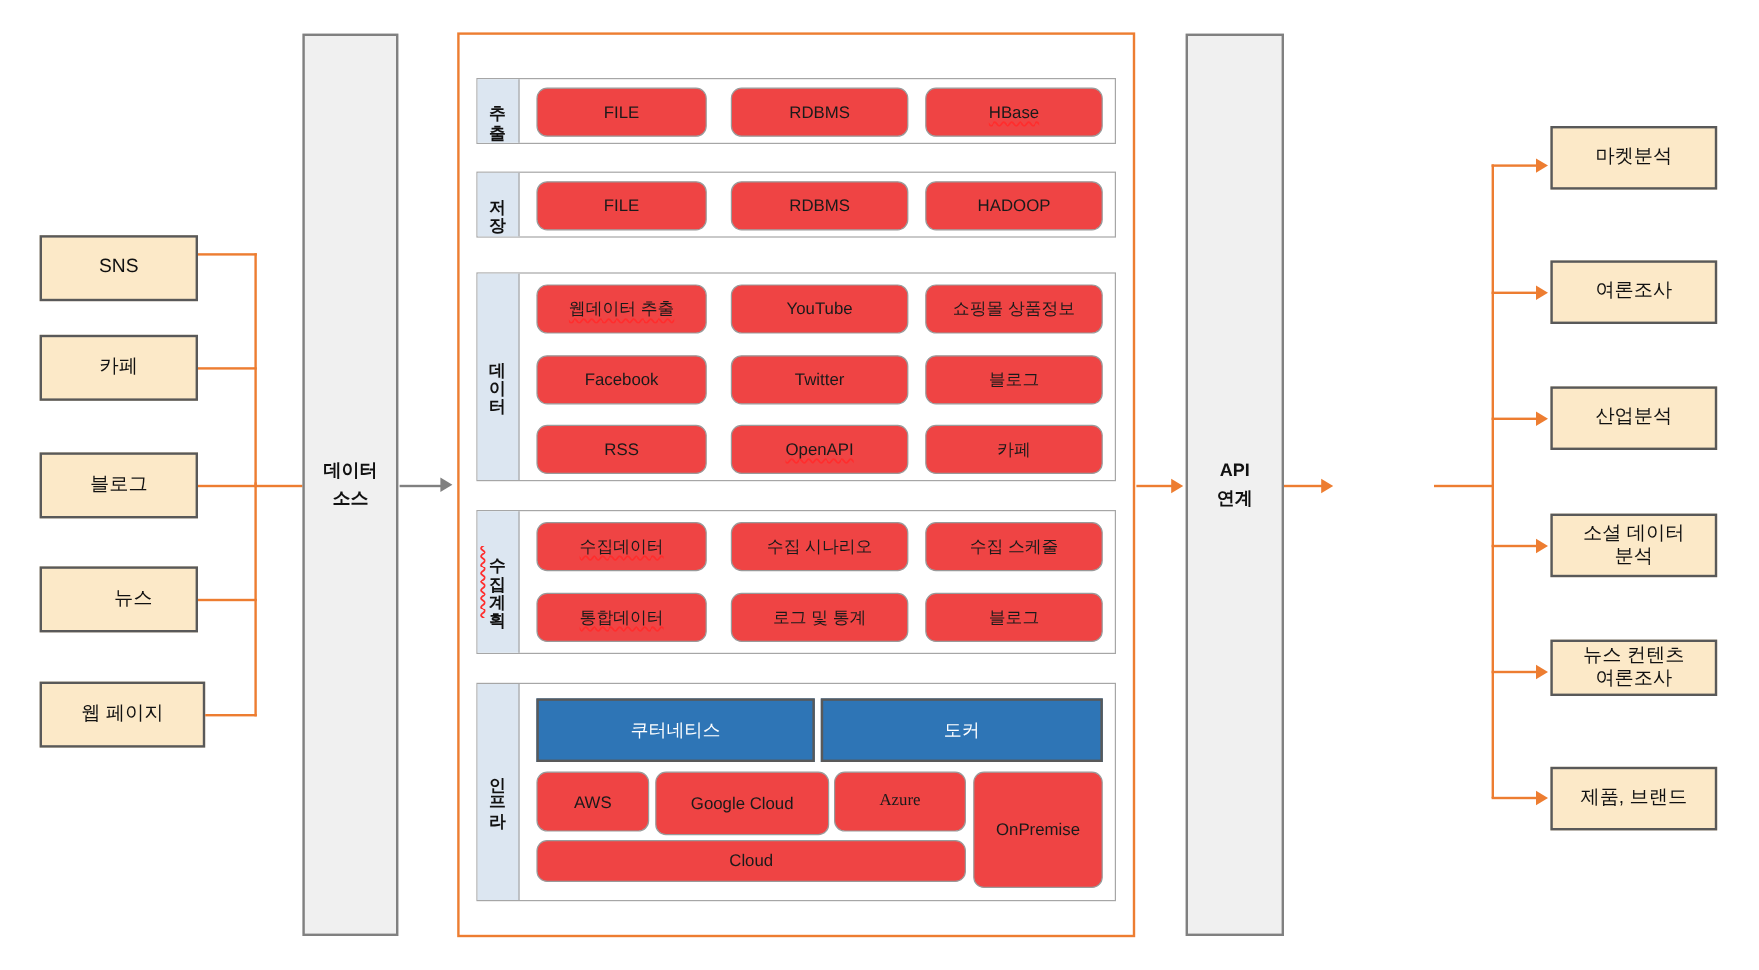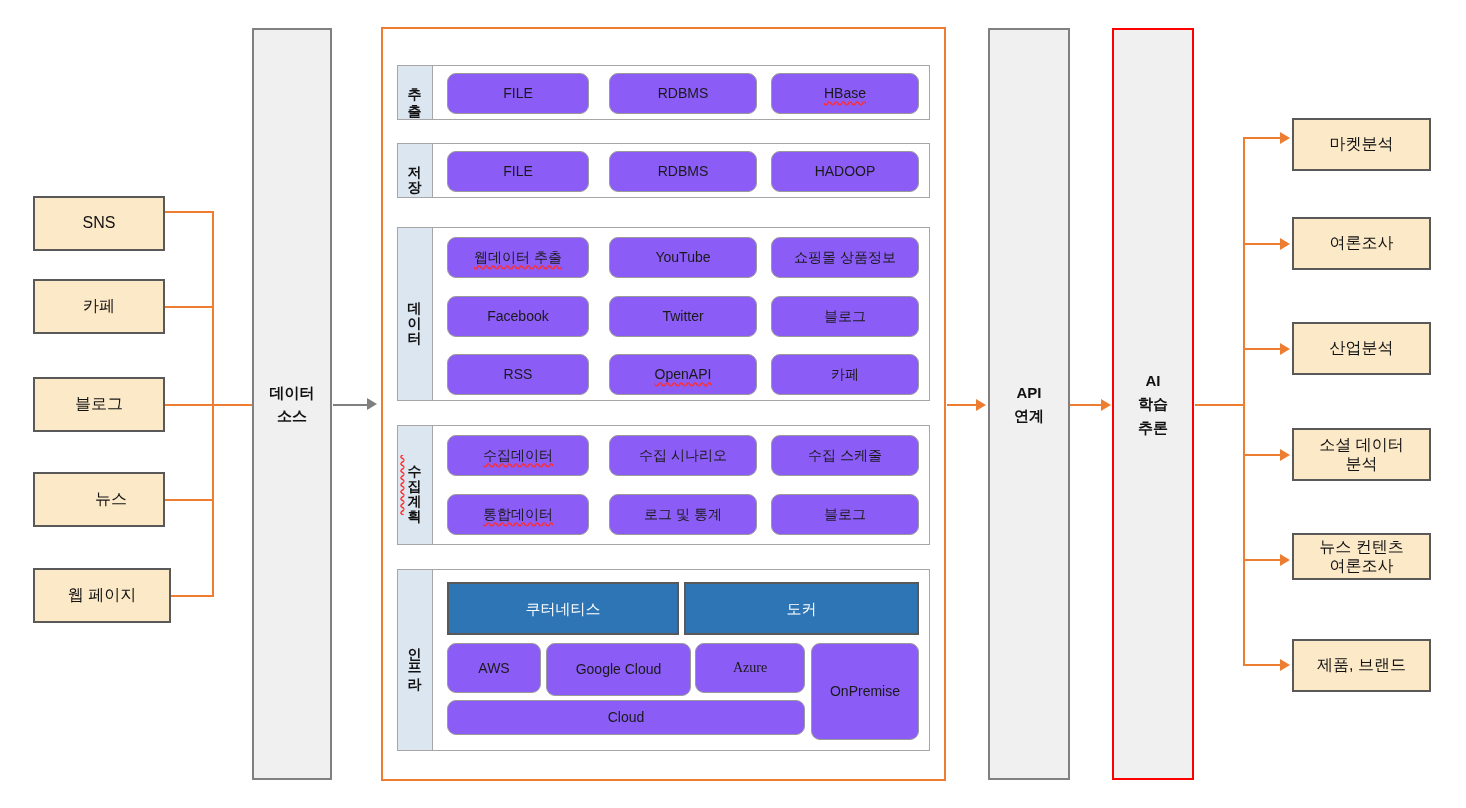--- a/index.html
+++ b/index.html
@@ -36,21 +36,21 @@
   .sec-label{
     width:34px;flex:0 0 34px;background:#dce6f1;border-right:1px solid #a6a6a6;
     display:flex;align-items:center;justify-content:center;
     font-size:14px;font-weight:bold;color:#111;
     writing-mode:vertical-rl;letter-spacing:1px;line-height:1.15;
   }
   .sec-body{flex:1 1 auto;position:relative;}
 
   
   .chip{
-    background:#8b5cf6;border:1.4px solid #9a9a9a;border-radius:9px;
+    background:#ef4444;border:1.4px solid #9a9a9a;border-radius:9px;
     color:#1a1a1a;font-size:14px;line-height:1.18;
   }
   .chip.blue{
     background:#2e75b6;border:2px solid #595959;border-radius:0;
     color:#ffffff;font-size:15px;
   }
 
   
   .sq{
     text-decoration: underline wavy #ff2d2d;
@@ -253,25 +253,20 @@
   <div class="arrow-r" style="left:976px;top:399px;"></div>
 
   <div class="abs pillar ctr" style="left:988px;top:28px;width:82px;height:752px;flex-direction:column;">
     <span>API</span>
     <span>연계</span>
   </div>
 
   <div class="ln h abs" style="left:1070px;top:404px;width:34px;"></div>
   <div class="arrow-r" style="left:1101px;top:399px;"></div>
 
-  <div class="abs pillar red ctr" style="left:1112px;top:28px;width:82px;height:752px;flex-direction:column;">
-    <span>AI</span>
-    <span>학습</span>
-    <span>추론</span>
-  </div>
 
   <div class="ln h abs" style="left:1195px;top:404px;width:50px;"></div>
 
   <div class="ln v abs" style="left:1243px;top:137px;height:528px;"></div>
 
   <div class="ln h abs" style="left:1243px;top:137px;width:38px;"></div>
   <div class="arrow-r" style="left:1280px;top:132px;"></div>
 
   <div class="ln h abs" style="left:1243px;top:243px;width:38px;"></div>
   <div class="arrow-r" style="left:1280px;top:238px;"></div>
@@ -281,21 +276,21 @@
 
   <div class="ln h abs" style="left:1243px;top:454px;width:38px;"></div>
   <div class="arrow-r" style="left:1280px;top:449px;"></div>
 
   <div class="ln h abs" style="left:1243px;top:559px;width:38px;"></div>
   <div class="arrow-r" style="left:1280px;top:554px;"></div>
 
   <div class="ln h abs" style="left:1243px;top:664px;width:38px;"></div>
   <div class="arrow-r" style="left:1280px;top:659px;"></div>
 
-  <div class="abs cream ctr" style="left:1292px;top:118px;width:139px;height:53px;flex-direction:column;">
+  <div class="abs cream ctr" style="left:1292px;top:105px;width:139px;height:53px;flex-direction:column;">
     <span>마켓분석</span>
   </div>
   <div class="abs cream ctr" style="left:1292px;top:217px;width:139px;height:53px;flex-direction:column;">
     <span>여론조사</span>
   </div>
   <div class="abs cream ctr" style="left:1292px;top:322px;width:139px;height:53px;flex-direction:column;">
     <span>산업분석</span>
   </div>
   <div class="abs cream ctr" style="left:1292px;top:428px;width:139px;height:53px;flex-direction:column;">
     <span>소셜 데이터</span>

